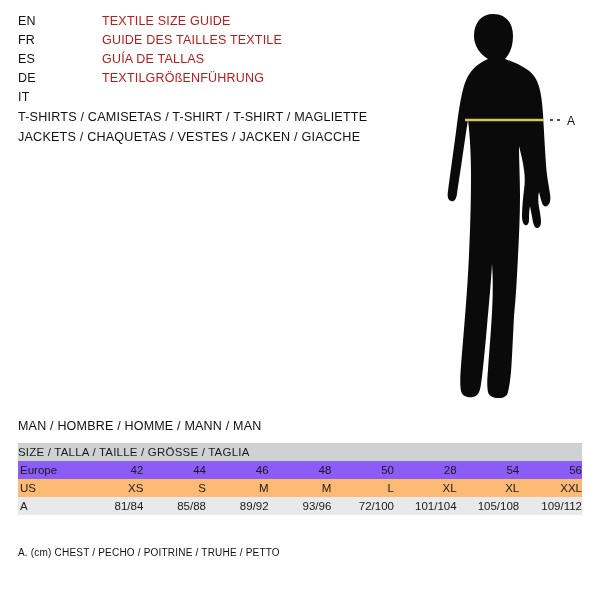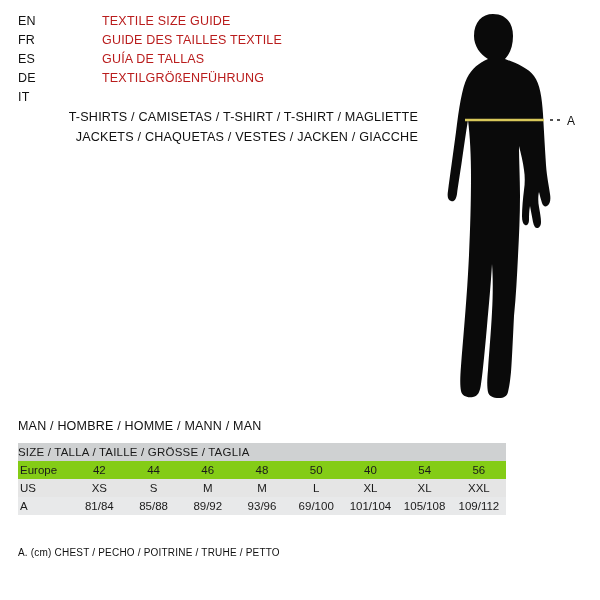--- a/index.html
+++ b/index.html
@@ -51,21 +51,20 @@
     position: absolute;
     left: 18px;
     top: 110px;
     width: 400px;
   }
   .cat-line {
     font-size: 12.6px;
     letter-spacing: 0.2px;
     height: 20px;
     color: #111;
-    text-align: right;
   }
 
   
   .figure-wrap {
     position: absolute;
     left: 400px;
     top: 10px;
     width: 200px;
     height: 400px;
   }
@@ -84,42 +83,42 @@
     left: 18px;
     top: 419px;
     font-size: 12.5px;
     letter-spacing: 0.2px;
     color: #111;
   }
   table.size-table {
     position: absolute;
     left: 18px;
     top: 443px;
-    width: 488px;
+    width: 564px;
     border-collapse: collapse;
     font-size: 11.5px;
     table-layout: fixed;
   }
   table.size-table td {
     padding: 0;
     height: 18px;
     vertical-align: middle;
     color: #1a1a1a;
   }
   .row-head td {
     background: #cfd1d2;
     font-size: 11.5px;
     letter-spacing: 0.2px;
     padding-left: 2px;
   }
-  .row-light td { background: #84cc16; }
-  .row-dark td  { background: #e5e5e5; }
+  .row-light td { background: #8b5cf6; }
+  .row-dark td  { background: #fdba74; }
   .row-mid td   { background: #e8e9ea; }
   .col-label { padding-left: 2px !important; width: 86px; }
-  .cell { text-align: center; margin-left: 40px; }
+  .cell { text-align: right; margin-left: 40px; }
 
   .footnote {
     position: absolute;
     left: 18px;
     top: 547px;
     font-size: 10px;
     letter-spacing: 0.2px;
     color: #111;
   }
 </style>
@@ -220,42 +219,42 @@
       <tr class="row-head">
         <td colspan="9">SIZE / TALLA / TAILLE / GRÖSSE / TAGLIA</td>
       </tr>
       <tr class="row-light">
         <td class="col-label">Europe</td>
         <td class="cell">42</td>
         <td class="cell">44</td>
         <td class="cell">46</td>
         <td class="cell">48</td>
         <td class="cell">50</td>
-        <td class="cell">40</td>
+        <td class="cell">28</td>
         <td class="cell">54</td>
         <td class="cell">56</td>
       </tr>
       <tr class="row-dark">
         <td class="col-label">US</td>
         <td class="cell">XS</td>
         <td class="cell">S</td>
         <td class="cell">M</td>
         <td class="cell">M</td>
         <td class="cell">L</td>
         <td class="cell">XL</td>
         <td class="cell">XL</td>
         <td class="cell">XXL</td>
       </tr>
       <tr class="row-mid">
         <td class="col-label">A</td>
         <td class="cell">81/84</td>
         <td class="cell">85/88</td>
         <td class="cell">89/92</td>
         <td class="cell">93/96</td>
-        <td class="cell">69/100</td>
+        <td class="cell">72/100</td>
         <td class="cell">101/104</td>
         <td class="cell">105/108</td>
         <td class="cell">109/112</td>
       </tr>
     </tbody>
   </table>
 
   <div class="footnote">A. (cm) CHEST / PECHO / POITRINE / TRUHE / PETTO</div>
 
 </div>

